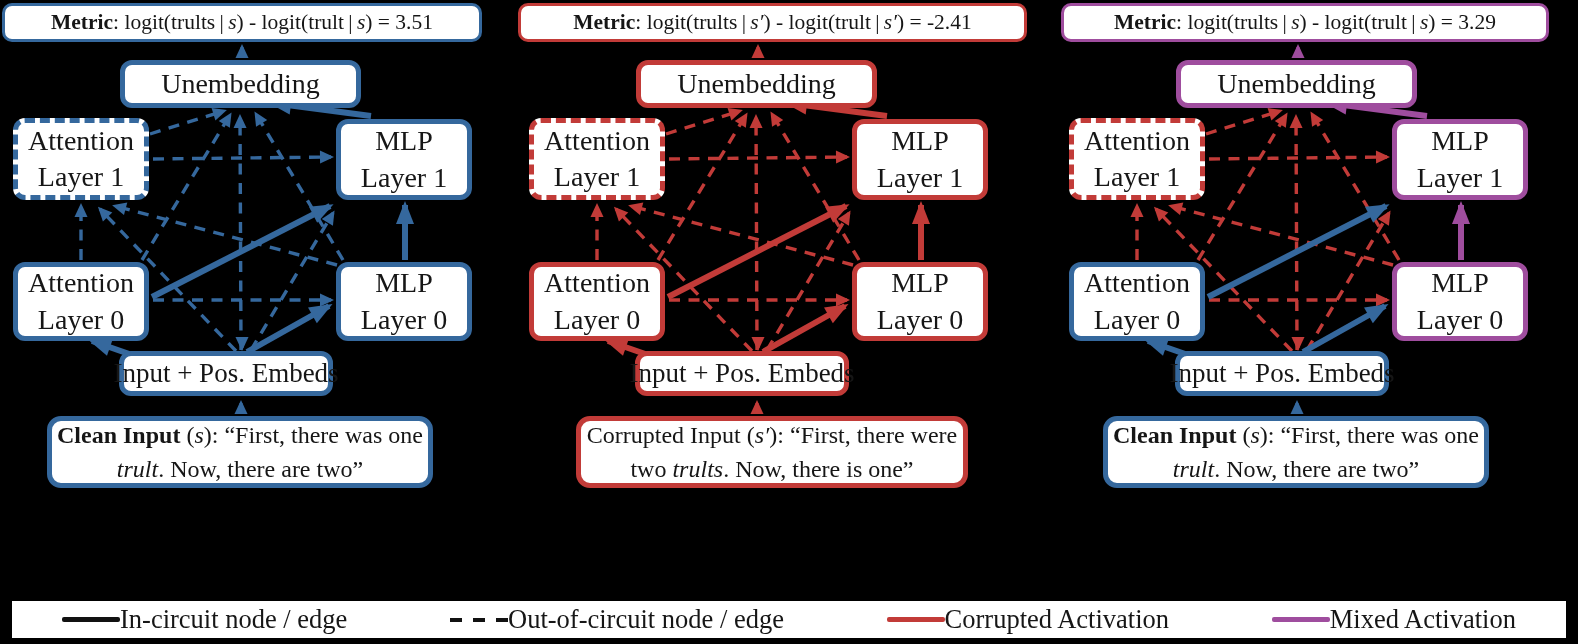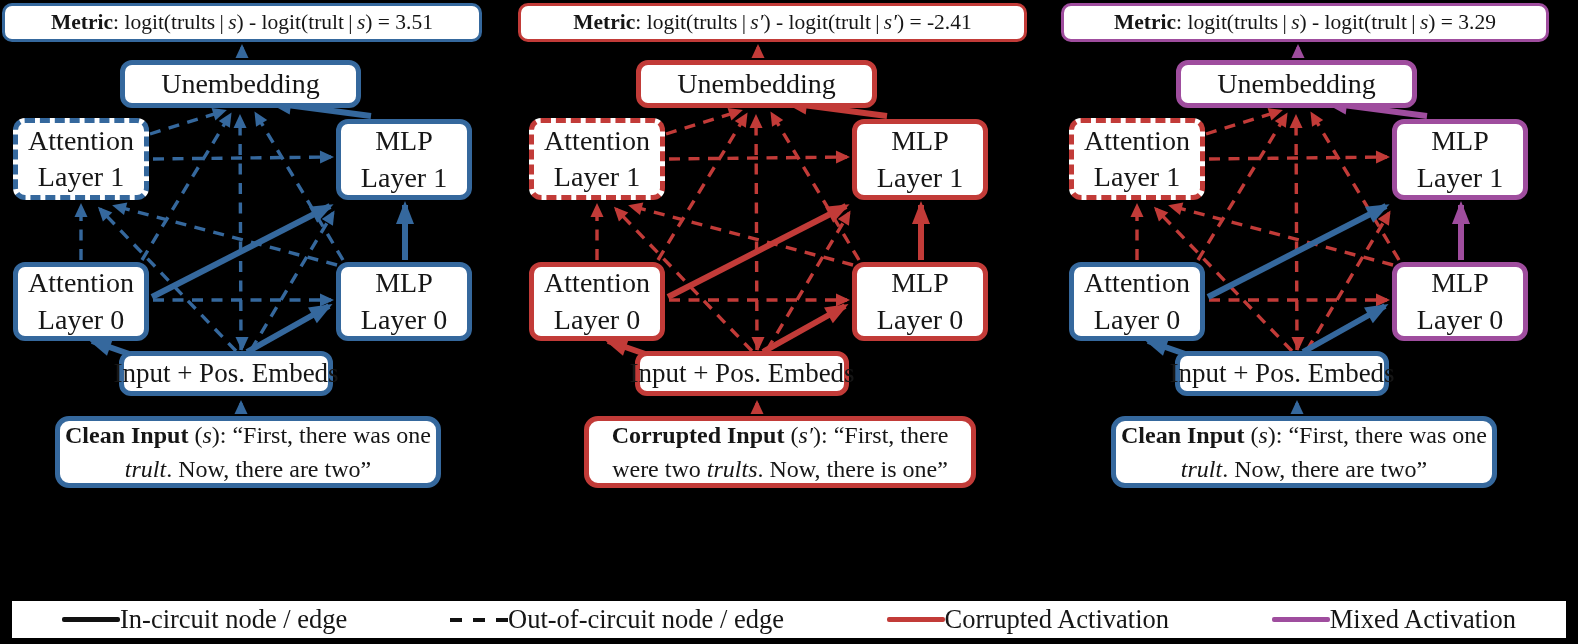--- a/index.html
+++ b/index.html
@@ -26,21 +26,21 @@
   .metric{left:2px;top:3px;width:480px;height:39px;border-width:3.5px;border-radius:10px;font-size:21.5px;flex-direction:row;white-space:nowrap;}
   .panel[data-panel="1"] .metric{width:509px;}
   .panel[data-panel="2"] .metric{left:5px;width:488px;}
   .box{border-width:5px;border-radius:12px;font-size:28px;line-height:1.3;}
   .unembedding{left:120px;top:60px;width:241px;height:48px;}
   .attn1{left:13px;top:118px;width:136px;height:82px;border-style:dashed;}
   .mlp1{left:336px;top:119px;width:136px;height:81px;}
   .attn0{left:13px;top:262px;width:136px;height:79px;}
   .mlp0{left:336px;top:262px;width:136px;height:79px;}
   .inputbox{left:119px;top:351px;width:214px;height:45px;font-size:27px;white-space:nowrap;}
-  .cleanbox{left:47px;top:416px;width:386px;height:72px;font-size:24px;line-height:1.42;border-radius:14px;padding:0 0;margin-left:8px;}
+  .cleanbox{left:47px;top:416px;width:386px;height:72px;font-size:24px;line-height:1.42;border-radius:14px;padding:0 0;}
   .panel[data-panel="1"] .cleanbox{left:60px;width:392px;}
 
   
   .edges line{stroke:var(--c);}
   .sol{stroke-width:6;stroke-linecap:butt;}
   .sol-thin{stroke-width:3;}
   .dsh{stroke-width:3.4;stroke-dasharray:11 8.5;}
 
   
   .legend{
@@ -173,21 +173,21 @@
       <span>Layer 0</span>
     </div>
   <div class="node box mlp0 c-corrupted">
       <span>MLP</span>
       <span>Layer 0</span>
     </div>
   <div class="node box inputbox c-corrupted">
       <span>Input + Pos. Embeds</span>
     </div>
   <div class="node box cleanbox c-corrupted">
-      <span><span style="font-weight: bold;">Corrupted Input</span><span> (</span><span style="font-style: italic;">s′</span><span>): “First, there were two </span><span style="font-style: italic;">trults</span><span>. Now, there is one”</span></span>
+      <span><span style="font-weight: normal;">Corrupted Input</span><span> (</span><span style="font-style: italic;">s′</span><span>): “First, there were two </span><span style="font-style: italic;">trults</span><span>. Now, there is one”</span></span>
     </div>
 </div>
 
 <div class="panel" data-panel="2" style="left:1056px">
   <svg class="edges" width="515" height="500" viewBox="0 0 515 500">
     <line class="dsh c-corrupted" x1="236" y1="351" x2="100" y2="209" marker-end="url(#ah-corrupted-s)"></line>
     <line class="dsh c-corrupted" x1="241" y1="350" x2="240" y2="117" marker-end="url(#ah-corrupted-s)"></line>
     <line class="dsh c-corrupted" x1="251" y1="350" x2="333" y2="213" marker-end="url(#ah-corrupted-s)"></line>
     <line class="dsh c-corrupted" x1="81" y1="260" x2="81" y2="206" marker-end="url(#ah-corrupted-s)"></line>
     <line class="dsh c-corrupted" x1="153" y1="300" x2="331" y2="300" marker-end="url(#ah-corrupted-s)"></line>

